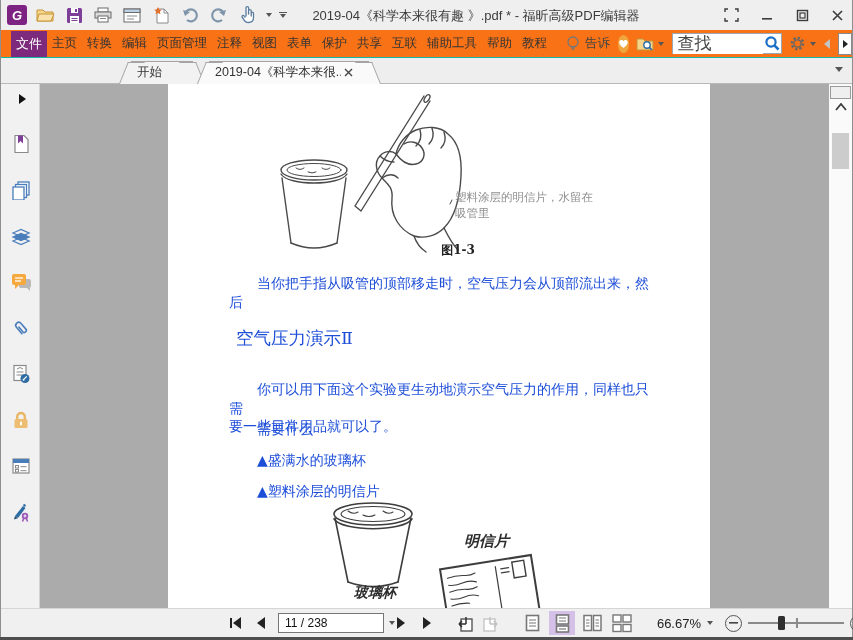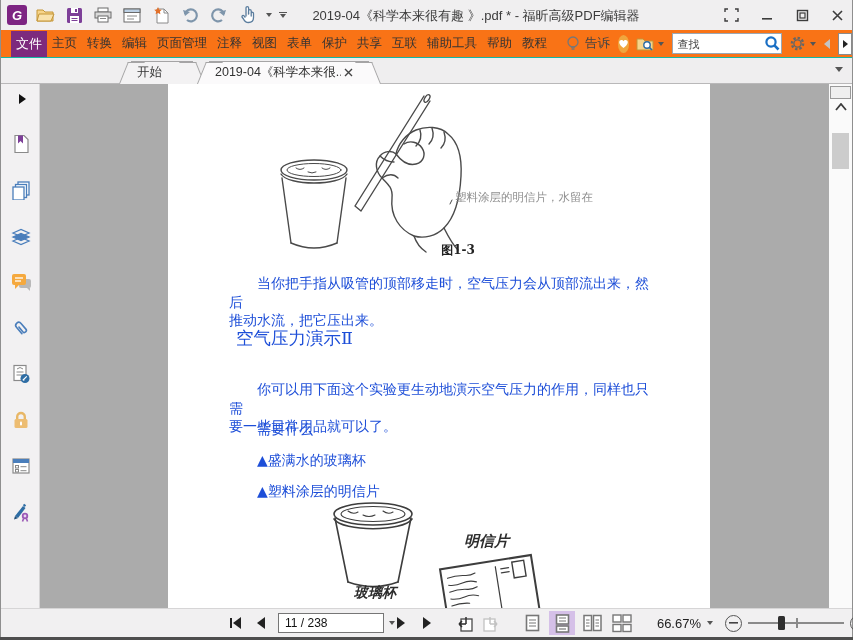--- a/index.html
+++ b/index.html
@@ -24,21 +24,21 @@
   .menubar { position:absolute; left:1px; top:30px; width:851px; height:28px; background:#f97316;
              display:flex; align-items:center; border-bottom:1px solid #14b8a6; }
   .file-btn { width:56px; height:26px; margin-left:10px; background:#7d2a7d; color:#fff;
               font-size:13px; display:flex; align-items:center; justify-content:center; }
   .menu-item { font-size:12.5px; color:#333; padding:0 5px; height:26px; display:flex; align-items:center; white-space:nowrap; }
   .tellme { display:flex; align-items:flex-start; gap:5px; margin-left:14px; }
   .tellme-label { font-size:12.5px; color:#444; max-width:30px; overflow:hidden; white-space:nowrap; }
   .heart-badge { width:18px; height:18px; border-radius:50%; background:#f0a63e; color:#fff; font-size:10px;
                  display:flex; align-items:center; justify-content:center; margin-left:8px; }
   .search-wrap { display:flex; align-items:center; margin-left:8px; border:1px solid #9aa7b5; background:#fff; height:21px; width:110px; }
-  .search-wrap input { border:0; outline:0; flex:1; font-size:11px; padding:0 4px; min-width:0;
+  .search-wrap input { border:0; outline:0; flex:1; font-size:17px; padding:0 4px; min-width:0;
                        font-family:"Liberation Sans","DejaVu Sans",sans-serif; color:#333; }
   .search-wrap input::placeholder { color:#444; opacity:1; }
   .overflow-btn { width:20px; height:22px; border:1px solid #8a8a8a; background:#fdfdfd; display:flex;
                   align-items:center; justify-content:center; margin-left:8px; }
   .tri-right { width:0; height:0; border-top:5px solid transparent; border-bottom:5px solid transparent; border-left:6px solid #222; }
   .tri-left-hollow { width:0; height:0; border-top:5px solid transparent; border-bottom:5px solid transparent; border-right:6px solid #c4c4c4; }
   
   .tabstrip { position:absolute; left:1px; top:58px; width:851px; height:26px; background:#efeeef; border-bottom:1px solid #b9b8b9; }
   .tab { position:absolute; top:3px; height:23px; display:flex; align-items:center; font-size:12.5px; color:#333; }
   .tab .tab-bg::before { content:''; position:absolute; left:-8px; top:0; width:16px; height:23px;
@@ -375,26 +375,26 @@
             <line x1="331" y1="484" x2="331" y2="532" stroke-width="1.2"></line>
             <path d="M282 488 q9 -2 18 0 q5 1 10 -1 M282 495 q7 2 14 0 q7 -2 14 1 M282 502 q9 -2 18 0 q5 1 10 -1 M282 509 q7 2 14 0 q7 -2 14 1 M282 516 q9 -2 18 0 M282 523 q7 2 14 0" stroke-width="1.1"></path>
             <rect x="348" y="482" width="12" height="16" stroke-width="1.4"></rect>
             <path d="M336 487 h8 M336 491 h8" stroke-width="1.1"></path>
           </g>
         </g>
       </svg>
 
       <div class="annot">
         <div>塑料涂层的明信片，水留在</div>
+        <div>吸管里</div>
       </div>
       <div class="figcap doc-serif">图1-3</div>
 
       <div class="para doc-serif" style="top:190px;">
         <div>当你把手指从吸管的顶部移走时，空气压力会从顶部流出来，然后</div>
-        <div class="cont">推动水流，把它压出来。</div>
       </div>
 
       <div class="doc-serif" style="position:absolute;left:61px;top:242px;font-size:17.5px;margin-left:7px;">空气压力演示Ⅱ</div>
 
       <div class="para doc-serif" style="top:297px;font-family:Liberation Serif, serif;">
         <div>你可以用下面这个实验更生动地演示空气压力的作用，同样也只需</div>
         <div class="cont">要一些日常用品就可以了。</div>
       </div>
 
       <div class="doc-serif" style="position:absolute;left:89px;top:337px;font-size:14px;">需要什么</div>

